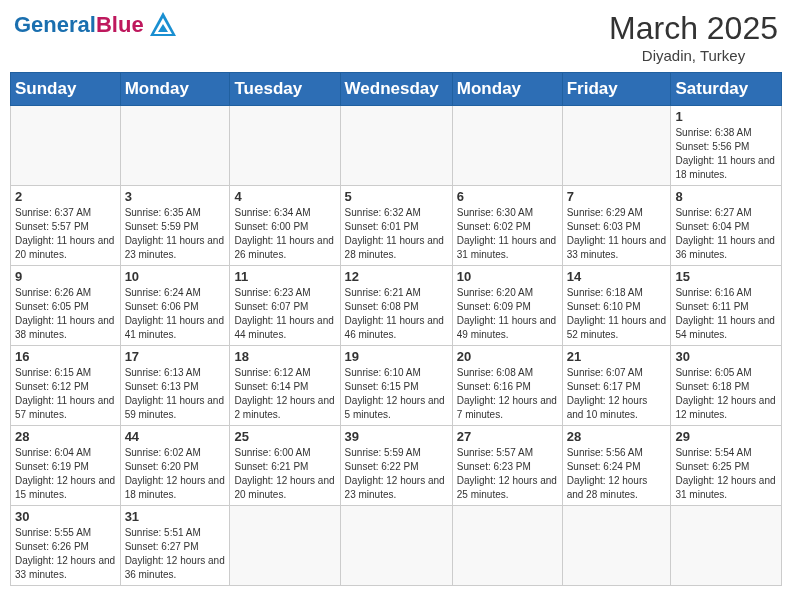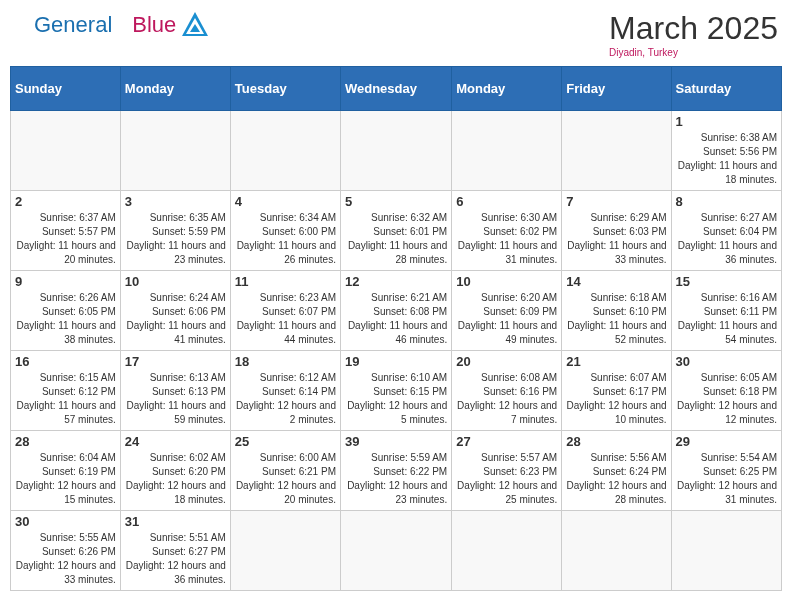--- a/index.html
+++ b/index.html
@@ -22,51 +22,50 @@
       align-items: center;
       gap: 2px;
     }
     .logo-text {
       font-size: 22px;
       color: #333;
       font-weight: normal;
     }
     .logo-text span {
       color: #1a6faf;
-      font-weight: normal;
-      margin-left: 20px;
+      font-weight: bold;
     }
     .logo-icon {
       width: 30px;
       height: 30px;
       margin-left: 2px;
     }
     .title-area {
-      text-align: left;
+      text-align: center;
     }
     .month-year {
       font-size: 32px;
       color: #333;
       font-weight: normal;
     }
     .location {
-      font-size: 10px;
-      color: #be185d;
+      font-size: 15px;
+      color: #404040;
     }
     .calendar {
       width: 100%;
       border-collapse: collapse;
       border: 1px solid #ccc;
     }
     .calendar th {
       background-color: #2d6eb5;
       color: #fff;
-      font-size: 13px;
+      font-size: 17px;
       font-weight: bold;
-      padding: 14px 4px;
+      padding: 6px 4px;
       text-align: left;
       border: 1px solid #2060a0;
     }
     .calendar td {
       vertical-align: top;
       border: 1px solid #ccc;
       padding: 3px 4px;
       width: 113px;
       min-height: 80px;
       font-size: 10.5px;
@@ -79,21 +78,20 @@
     .day-num {
       font-size: 13px;
       font-weight: bold;
       display: block;
       margin-bottom: 2px;
     }
     .day-info {
       font-size: 10px;
       line-height: 1.4;
       color: #333;
-      text-align: right;
     }
     tr.week td {
       height: 80px;
     }
   </style>
 </head>
 <body>
 
 <div class="header-area">
   <div class="logo">
@@ -273,21 +271,21 @@
         </td>
       </tr>
       <tr class="week">
         <td>
           <span class="day-num">28</span>
           <div class="day-info">Sunrise: 6:04 AM
 Sunset: 6:19 PM
 Daylight: 12 hours and 15 minutes.</div>
         </td>
         <td>
-          <span class="day-num">24</span>
+          <span class="day-num">44</span>
           <div class="day-info">Sunrise: 6:02 AM
 Sunset: 6:20 PM
 Daylight: 12 hours and 18 minutes.</div>
         </td>
         <td>
           <span class="day-num">25</span>
           <div class="day-info">Sunrise: 6:00 AM
 Sunset: 6:21 PM
 Daylight: 12 hours and 20 minutes.</div>
         </td>

